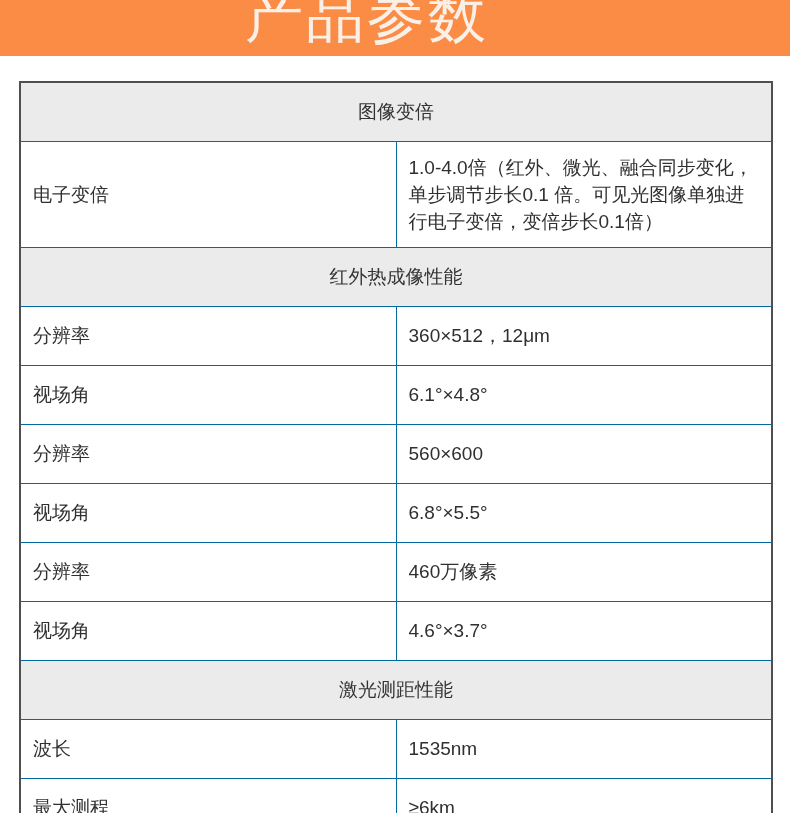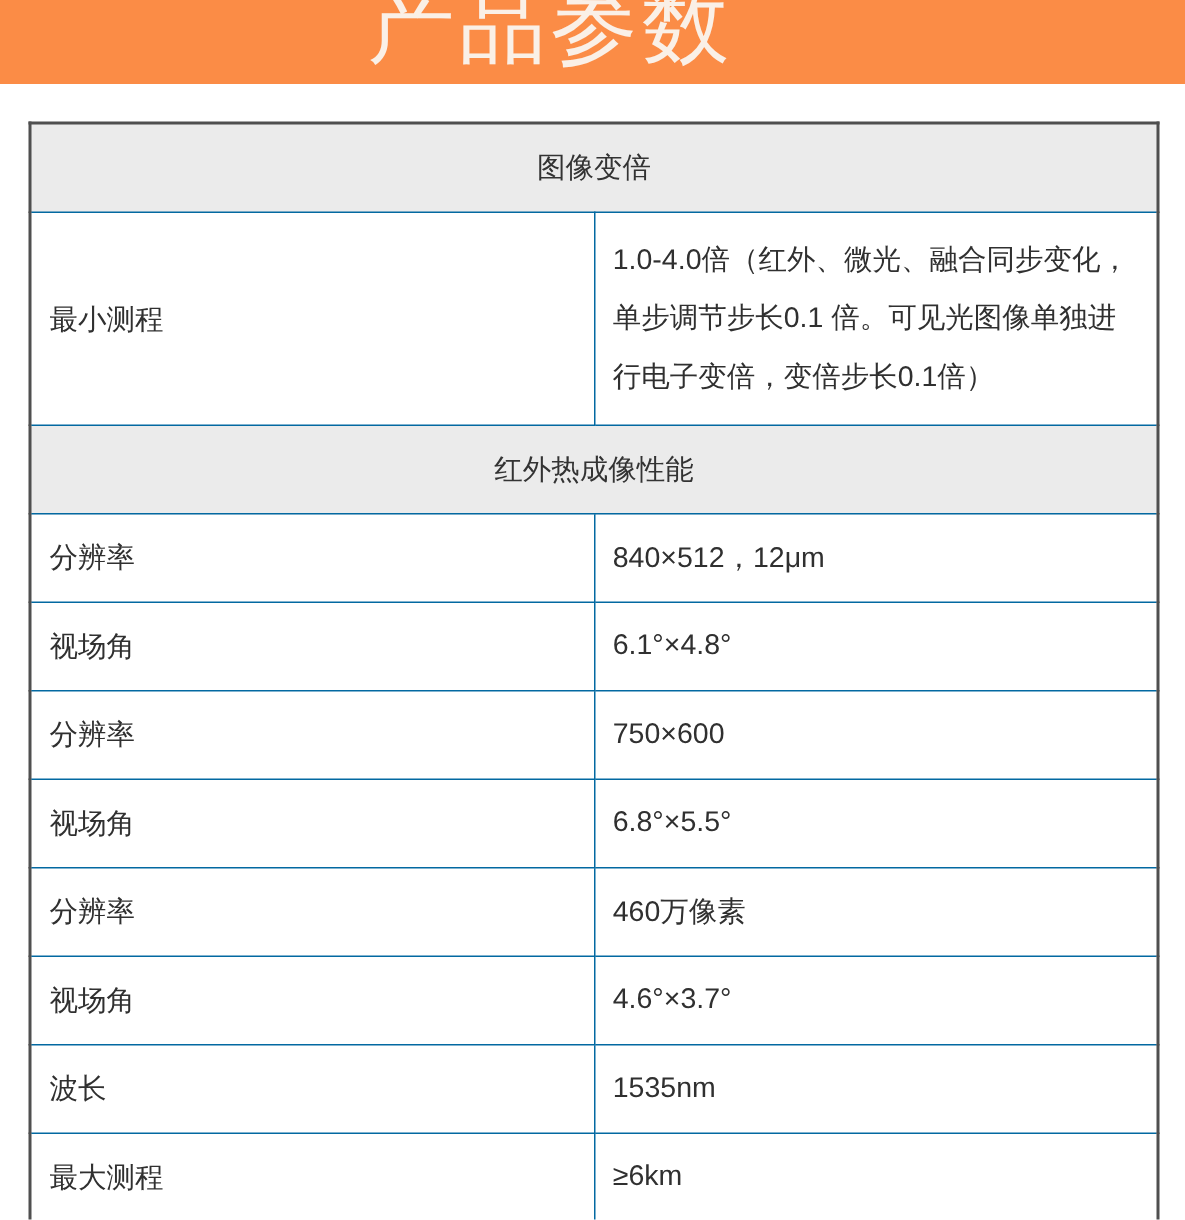--- a/index.html
+++ b/index.html
@@ -57,21 +57,21 @@
     width: 187px;
     padding-left: 21px;
   }
   td.value {
     padding-left: 18px;
   }
   tr.tall td {
     height: 77px;
   }
   tr.tall td.value {
-    line-height: 39px;
+    line-height: 27px;
     padding-right: 10px;
   }
   td.stub {
     background: #EBEBEB;
     height: 30px;
     border-bottom: none;
   }
 </style>
 </head>
 <body>
@@ -81,54 +81,57 @@
 </div>
 
 <div class="spec-table-wrap">
   <table class="spec">
     <tbody>
 
       <tr>
         <td colspan="2" class="section">图像变倍</td>
       </tr>
       <tr class="tall">
-        <td class="label">最小测程</td>
+        <td class="label">电子变倍</td>
         <td class="value">1.0-4.0倍（红外、微光、融合同步变化，单步调节步长0.1 倍。可见光图像单独进行电子变倍，变倍步长0.1倍）</td>
       </tr>
 
       <tr>
         <td colspan="2" class="section">红外热成像性能</td>
       </tr>
       <tr>
         <td class="label">分辨率</td>
-        <td class="value">840×512，12μm</td>
+        <td class="value">360×512，12μm</td>
       </tr>
       <tr>
         <td class="label">视场角</td>
         <td class="value">6.1°×4.8°</td>
       </tr>
 
       <tr>
         <td class="label">分辨率</td>
-        <td class="value">750×600</td>
+        <td class="value">560×600</td>
       </tr>
       <tr>
         <td class="label">视场角</td>
         <td class="value">6.8°×5.5°</td>
       </tr>
 
       <tr>
         <td class="label">分辨率</td>
         <td class="value">460万像素</td>
       </tr>
       <tr>
         <td class="label">视场角</td>
         <td class="value">4.6°×3.7°</td>
       </tr>
 
+      <tr>
+        <td colspan="2" class="section">激光测距性能</td>
+      </tr>
       <tr>
         <td class="label">波长</td>
         <td class="value">1535nm</td>
       </tr>
       <tr>
         <td class="label">最大测程</td>
         <td class="value">≥6km</td>
       </tr>
       <tr>
         <td class="label">测距精度</td>

